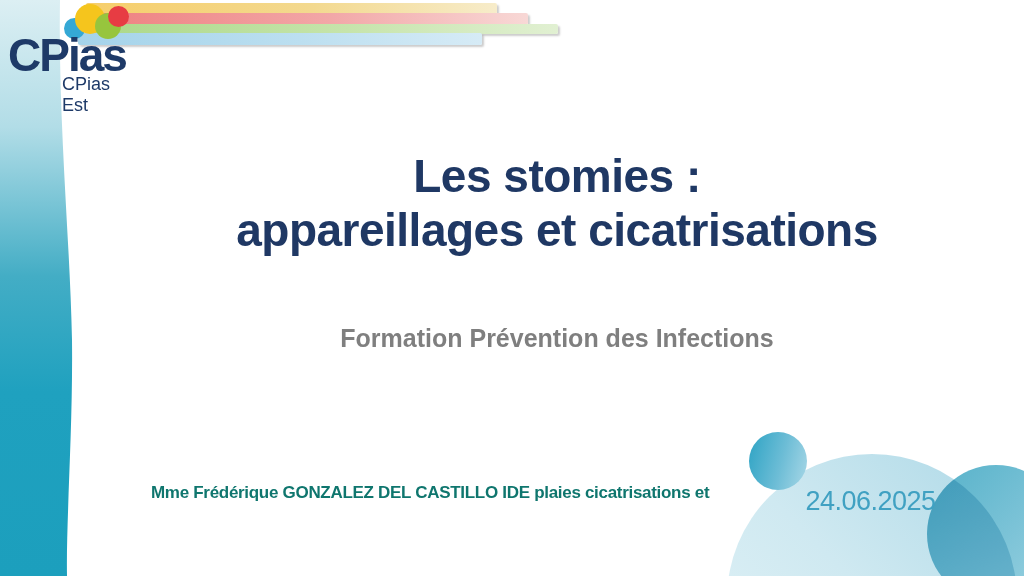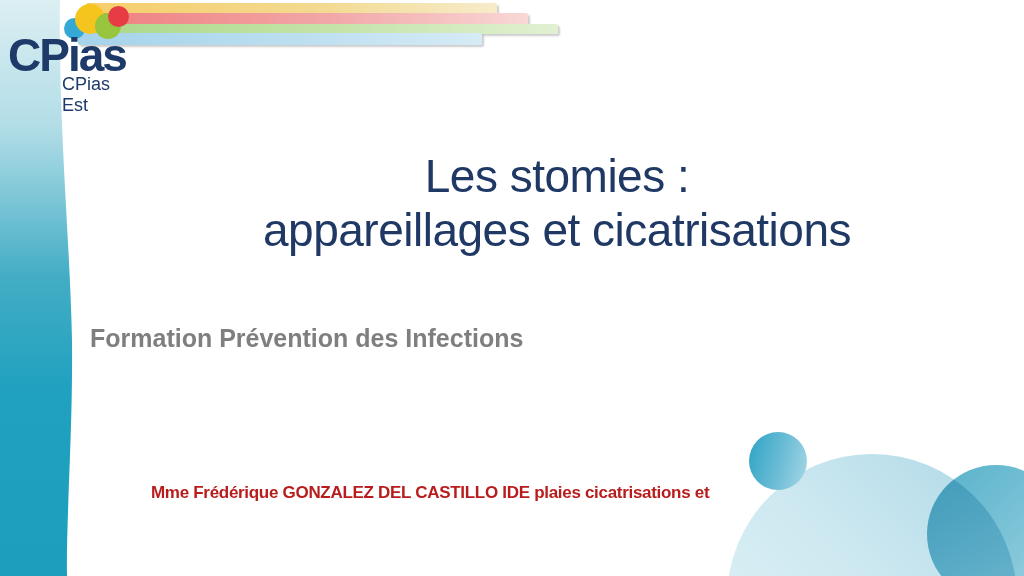--- a/index.html
+++ b/index.html
@@ -65,28 +65,28 @@
     font-size: 18px; font-weight: 400; letter-spacing: 0px;
     color: #1e3a68;
   }
 
   
   .title-block {
     position: absolute; left: 90px; top: 149px; width: 934px;
     text-align: center; z-index: 4;
   }
   .title-line {
-    font-size: 46px; font-weight: 400; letter-spacing: -0.5px;
+    font-size: 46px; font-weight: 700; letter-spacing: -0.5px;
     line-height: 1.18; color: #1f3864;
   }
 
   
   .subtitle-block {
     position: absolute; left: 90px; top: 324px; width: 934px;
-    text-align: left; z-index: 4;
+    text-align: center; z-index: 4;
   }
   .subtitle-line {
     font-size: 25px; font-weight: 700;
     line-height: 1.15; color: #7f7f7f;
   }
 
   
   .circle { position: absolute; border-radius: 50%; }
   .circle-large {
     left: 727px; top: 454px; width: 290px; height: 290px;
@@ -105,21 +105,21 @@
     z-index: 3;
   }
 
   
   .authors-block {
     position: absolute; left: 151px; top: 484px; width: 620px;
     z-index: 5;
   }
   .authors-line {
     font-size: 17px; font-weight: 700; letter-spacing: -0.3px;
-    line-height: 1.03; color: #b91c1c;
+    line-height: 1.03; color: #0f766e;
   }
 
   
   .date-label {
     position: absolute; left: 798px; top: 486px; width: 145px;
     text-align: center; z-index: 5;
     font-size: 27px; font-weight: 400; letter-spacing: -0.5px;
     color: #40a1c2;
   }
 </style>
@@ -165,14 +165,15 @@
   </div>
 
   <div class="subtitle-block">
     <div class="subtitle-line">Formation Prévention des Infections</div>
   </div>
 
   <div class="authors-block">
     <div class="authors-line">Mme Frédérique GONZALEZ DEL CASTILLO IDE plaies cicatrisations et</div>
   </div>
 
+  <div class="date-label">24.06.2025</div>
 
 </div>
 
 </body></html>

